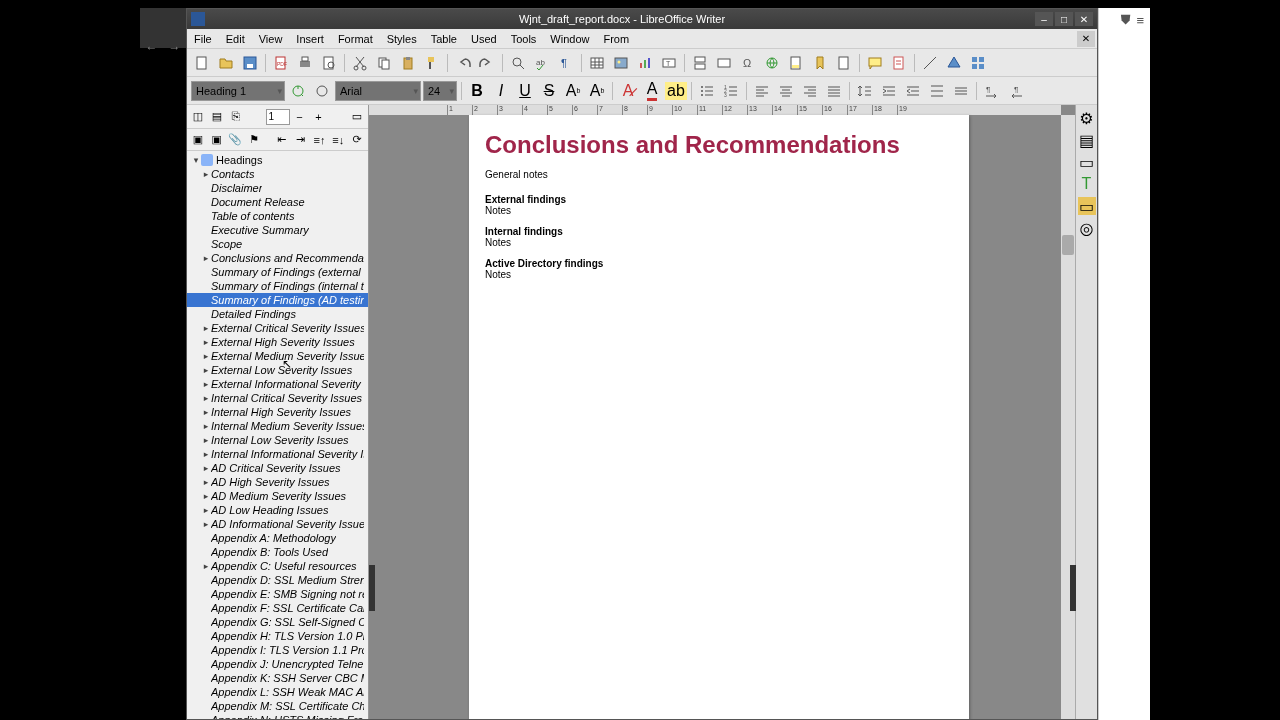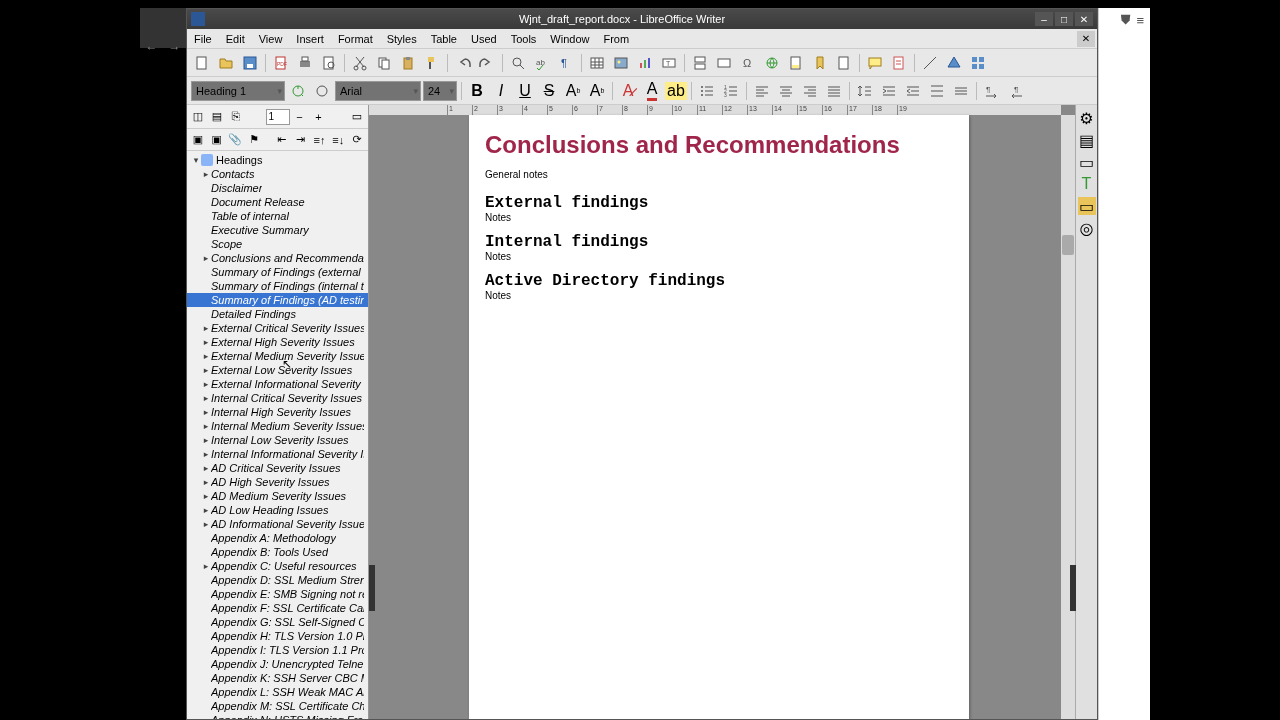--- a/index.html
+++ b/index.html
@@ -38,21 +38,21 @@
 .nav-item-expand { width: 10px; font-size: 9px; color: #444; text-align: center; flex-shrink: 0; }
 .nav-item-label { overflow: hidden; text-overflow: clip; font-style: italic; }
 .doc-area { flex: 1; background: #888; position: relative; overflow: hidden; }
 .ruler { position: absolute; top: 0; left: 0; right: 14px; height: 10px; background: #ddd; font-size: 7px; }
 .ruler-tick { position: absolute; top: 0; border-left: 1px solid #888; height: 10px; color: #444; padding-left: 1px; }
 .vscroll { position: absolute; right: 0; top: 10px; bottom: 0; width: 14px; background: #ddd; }
 .vscroll-thumb { position: absolute; left: 1px; right: 1px; top: 120px; height: 20px; background: #aaa; border-radius: 2px; }
 .page { position: absolute; left: 100px; top: 10px; width: 500px; height: 700px; background: #fff; box-shadow: 1px 1px 3px rgba(0,0,0,0.3); padding: 16px 16px; }
 .page h1 { color: #a0254a; font-size: 24px; font-weight: bold; margin-bottom: 10px; }
 .page .gen { font-size: 10px; margin-bottom: 14px; }
-.page h3 { font-size: 16px; font-weight: bold; margin-top: 8px; font-family: Liberation Mono, monospace; }
+.page h3 { font-size: 10px; font-weight: bold; margin-top: 8px; }
 .page .notes { font-size: 10px; margin-bottom: 10px; }
 .sidebar { width: 22px; background: #e0e0e0; border-left: 1px solid #aaa; display: flex; flex-direction: column; align-items: center; padding-top: 4px; gap: 4px; }
 .sb-btn { width: 18px; height: 18px; display: flex; align-items: center; justify-content: center; cursor: pointer; }
 .splitter { position: absolute; top: 460px; width: 6px; height: 46px; background: #333; cursor: ew-resize; }
 .splitter.left { left: 182px; }
 .splitter.right { right: 21px; }
 .cursor-ptr { position: absolute; left: 95px; top: 252px; font-size: 12px; pointer-events: none; }
 .bg-strip { position: absolute; left: 140px; top: 8px; width: 46px; height: 40px; background: #333; }
 .bg-arrows { position: absolute; left: 140px; top: 36px; width: 46px; height: 20px; display: flex; align-items: center; justify-content: space-around; color: #888; font-size: 12px; }
 .bg-right { position: absolute; left: 1098px; top: 8px; width: 52px; height: 712px; background: #fff; border-left: 1px solid #ccc; }
@@ -454,21 +454,21 @@
             <div class="nav-item">
               <span class="nav-item-expand"></span>
               <span class="nav-item-label">Disclaimer</span>
             </div>
             <div class="nav-item">
               <span class="nav-item-expand"></span>
               <span class="nav-item-label">Document Release</span>
             </div>
             <div class="nav-item">
               <span class="nav-item-expand"></span>
-              <span class="nav-item-label">Table of internal</span>
+              <span class="nav-item-label">Table of contents</span>
             </div>
             <div class="nav-item">
               <span class="nav-item-expand"></span>
               <span class="nav-item-label">Executive Summary</span>
             </div>
             <div class="nav-item">
               <span class="nav-item-expand"></span>
               <span class="nav-item-label">Scope</span>
             </div>
             <div class="nav-item">

